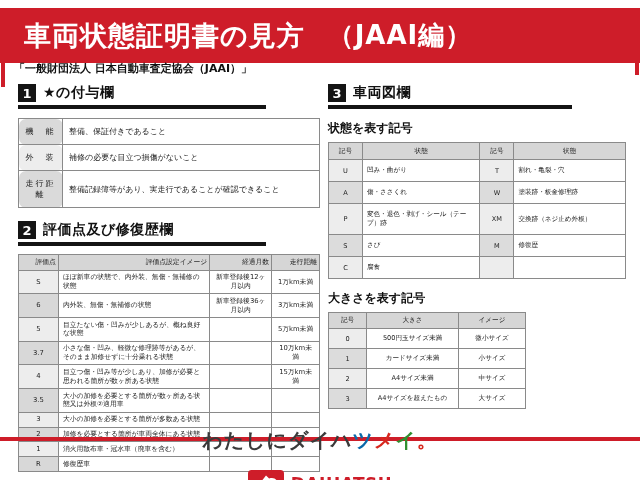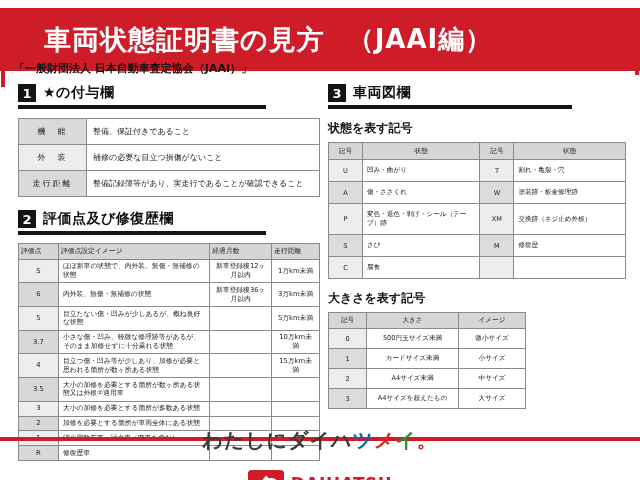--- a/index.html
+++ b/index.html
@@ -1,21 +1,21 @@
 <!DOCTYPE html>
 <html><head>
 <meta charset="utf-8">
 <style>
   * { margin:0; padding:0; box-sizing:border-box; }
   html,body { width:640px; height:480px; overflow:hidden; background:#ffffff; }
   body { font-family:"DejaVu Sans","Liberation Sans",sans-serif; color:#1a1a1a; position:relative; }
 
   
-  .topbar { position:absolute; left:0; top:8px; width:640px; height:63px; background:#ce1d29;
-            display:flex; align-items:center; padding-left:44px; }
+  .topbar { position:absolute; left:0; top:8px; width:640px; height:55px; background:#ce1d29;
+            display:flex; align-items:center; padding-left:24px; }
   .topbar .t1 { color:#fff; font-size:27px; font-weight:bold; letter-spacing:1px; }
   .topbar .t2 { color:#fff; font-size:26px; font-weight:bold; margin-left:23px; letter-spacing:1px; }
   .stub-l { position:absolute; left:1px; top:55px; width:4px; height:32px; background:#ce1d29; }
   .stub-r { position:absolute; right:1px; top:55px; width:4px; height:20px; background:#ce1d29; }
   .subtitle { position:absolute; left:14px; top:61px; font-size:11px; font-weight:bold; color:#111; }
 
   
   .col-left  { position:absolute; left:18px;  top:84px; width:302px; }
   .col-right { position:absolute; left:328px; top:84px; width:298px; }
 
@@ -25,28 +25,28 @@
   .badge { display:inline-flex; align-items:center; justify-content:center; width:18px; height:18px;
            background:#141414; color:#fff; font-size:13px; font-weight:bold; }
   .sec-title { font-size:14px; font-weight:bold; color:#111; letter-spacing:0.5px; }
 
   table { border-collapse:collapse; width:100%; }
   td, th { border:1px solid #8a8a8a; color:#222; }
 
   
   .t-star { margin-top:9px; font-size:8px; }
   .t-star td { padding:7px 6px; }
-  .t-star td.lab { width:68px; text-align:center; letter-spacing:2px; }
+  .t-star td.lab { width:44px; text-align:center; letter-spacing:2px;border-radius:7px; }
   .t-star tr:nth-child(odd)  td.lab { background:#dadada; }
   .t-star tr:nth-child(even) td.lab { background:#ededed; }
 
   
   .gap2 { margin-top:13px; }
   .t-grade { margin-top:8px; font-size:6.8px; line-height:1.3; }
-  .t-grade th { background:#d6d6d6; font-weight:normal; padding:3px 2px; text-align:left; font-size:6.8px; }
+  .t-grade th { background:#d6d6d6; font-weight:normal; padding:3px 2px; text-align:right; font-size:6.8px; }
   .t-grade td { padding:2.5px 4px; }
   .t-grade td.g { width:40px; text-align:center; padding:2.5px 1px; }
   .t-grade td.d { width:152px; }
   .t-grade td.m { width:62px; text-align:center; }
   .t-grade td.k { width:48px; text-align:center; }
   .t-grade tbody tr:nth-child(odd)  td.g { background:#ededed; }
   .t-grade tbody tr:nth-child(even) td.g { background:#d8d8d8; }
 
   
   .mini-label { margin-top:11px; font-size:12px; font-weight:bold; color:#111; }

